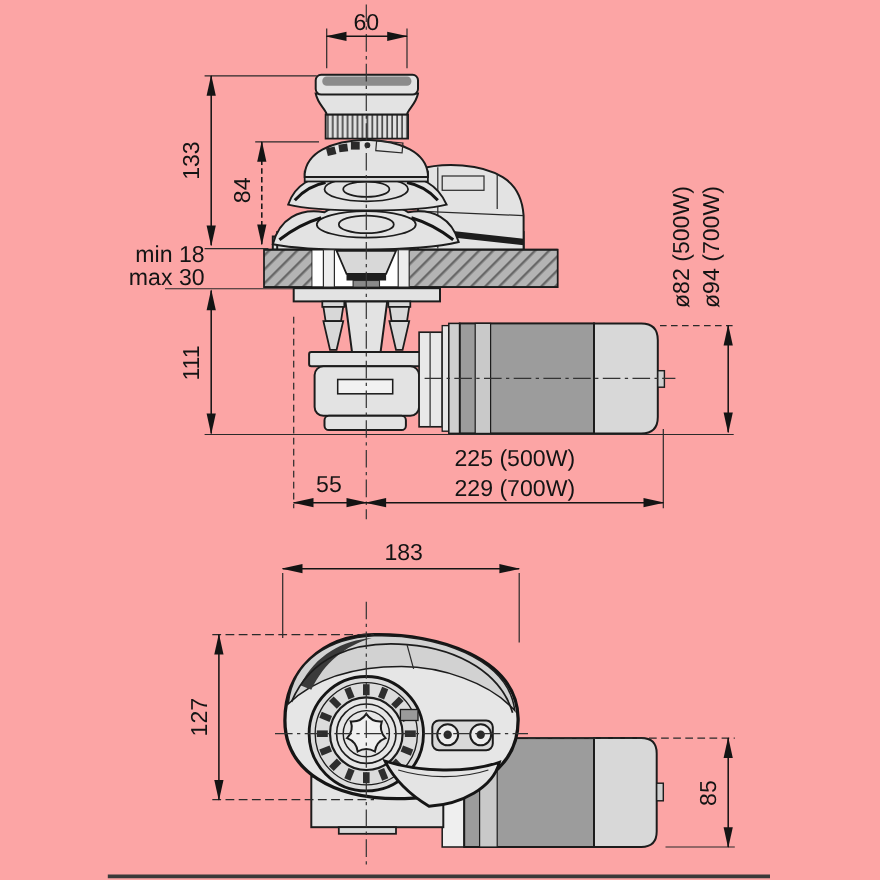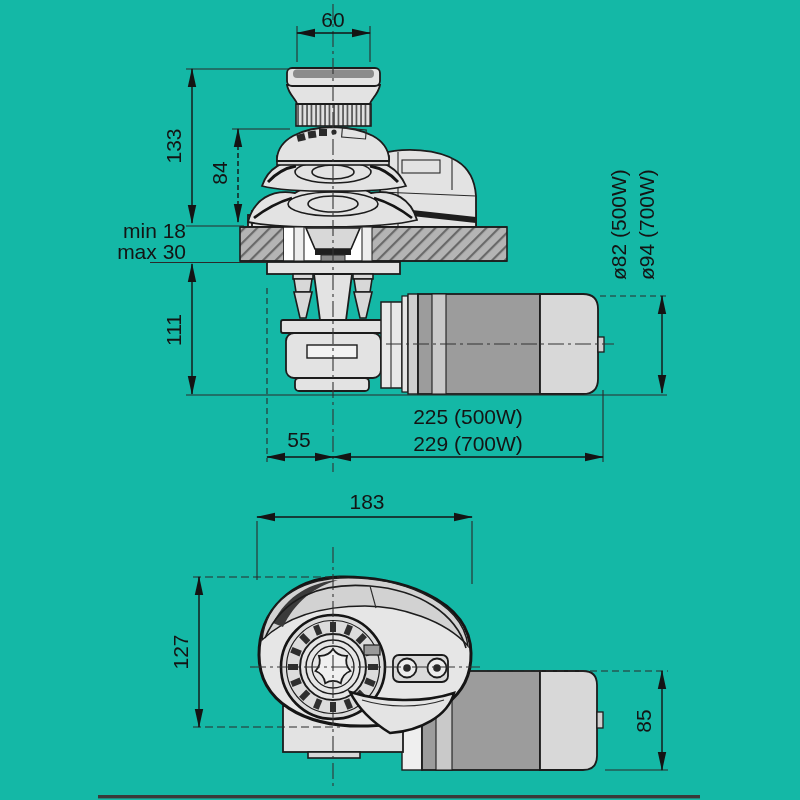--- a/index.html
+++ b/index.html
@@ -1,16 +1,16 @@
 <!DOCTYPE html>
 <html><head>
 <meta charset="utf-8">
 <style>
   html,body{margin:0;padding:0;background:#ffffff;}
-  .stage{position:relative;width:800px;height:800px;background:#14b8a6;overflow:hidden;}
+  .stage{position:relative;width:800px;height:800px;background:#fca5a5;overflow:hidden;}
   svg{position:absolute;left:0;top:0;}
   text{font-family:"Liberation Sans","DejaVu Sans",sans-serif;font-size:21px;fill:#141414;}
   .dimline{stroke:#141414;stroke-width:1.4;fill:none;}
   .extline{stroke:#2a2a2a;stroke-width:1.1;fill:none;}
   .thin{stroke:#2a2a2a;stroke-width:1.1;fill:none;}
   .center{stroke:#333;stroke-width:1.1;fill:none;stroke-dasharray:16 4 3 4;}
   .part{fill:#e3e3e3;stroke:#1c1c1c;stroke-width:1.8;}
   .part2{fill:#d8d8d8;stroke:#1c1c1c;stroke-width:1.6;}
   .seam{fill:none;stroke:#1c1c1c;stroke-width:1.6;}
   .heavy{fill:none;stroke:#151515;stroke-width:2.8;}

